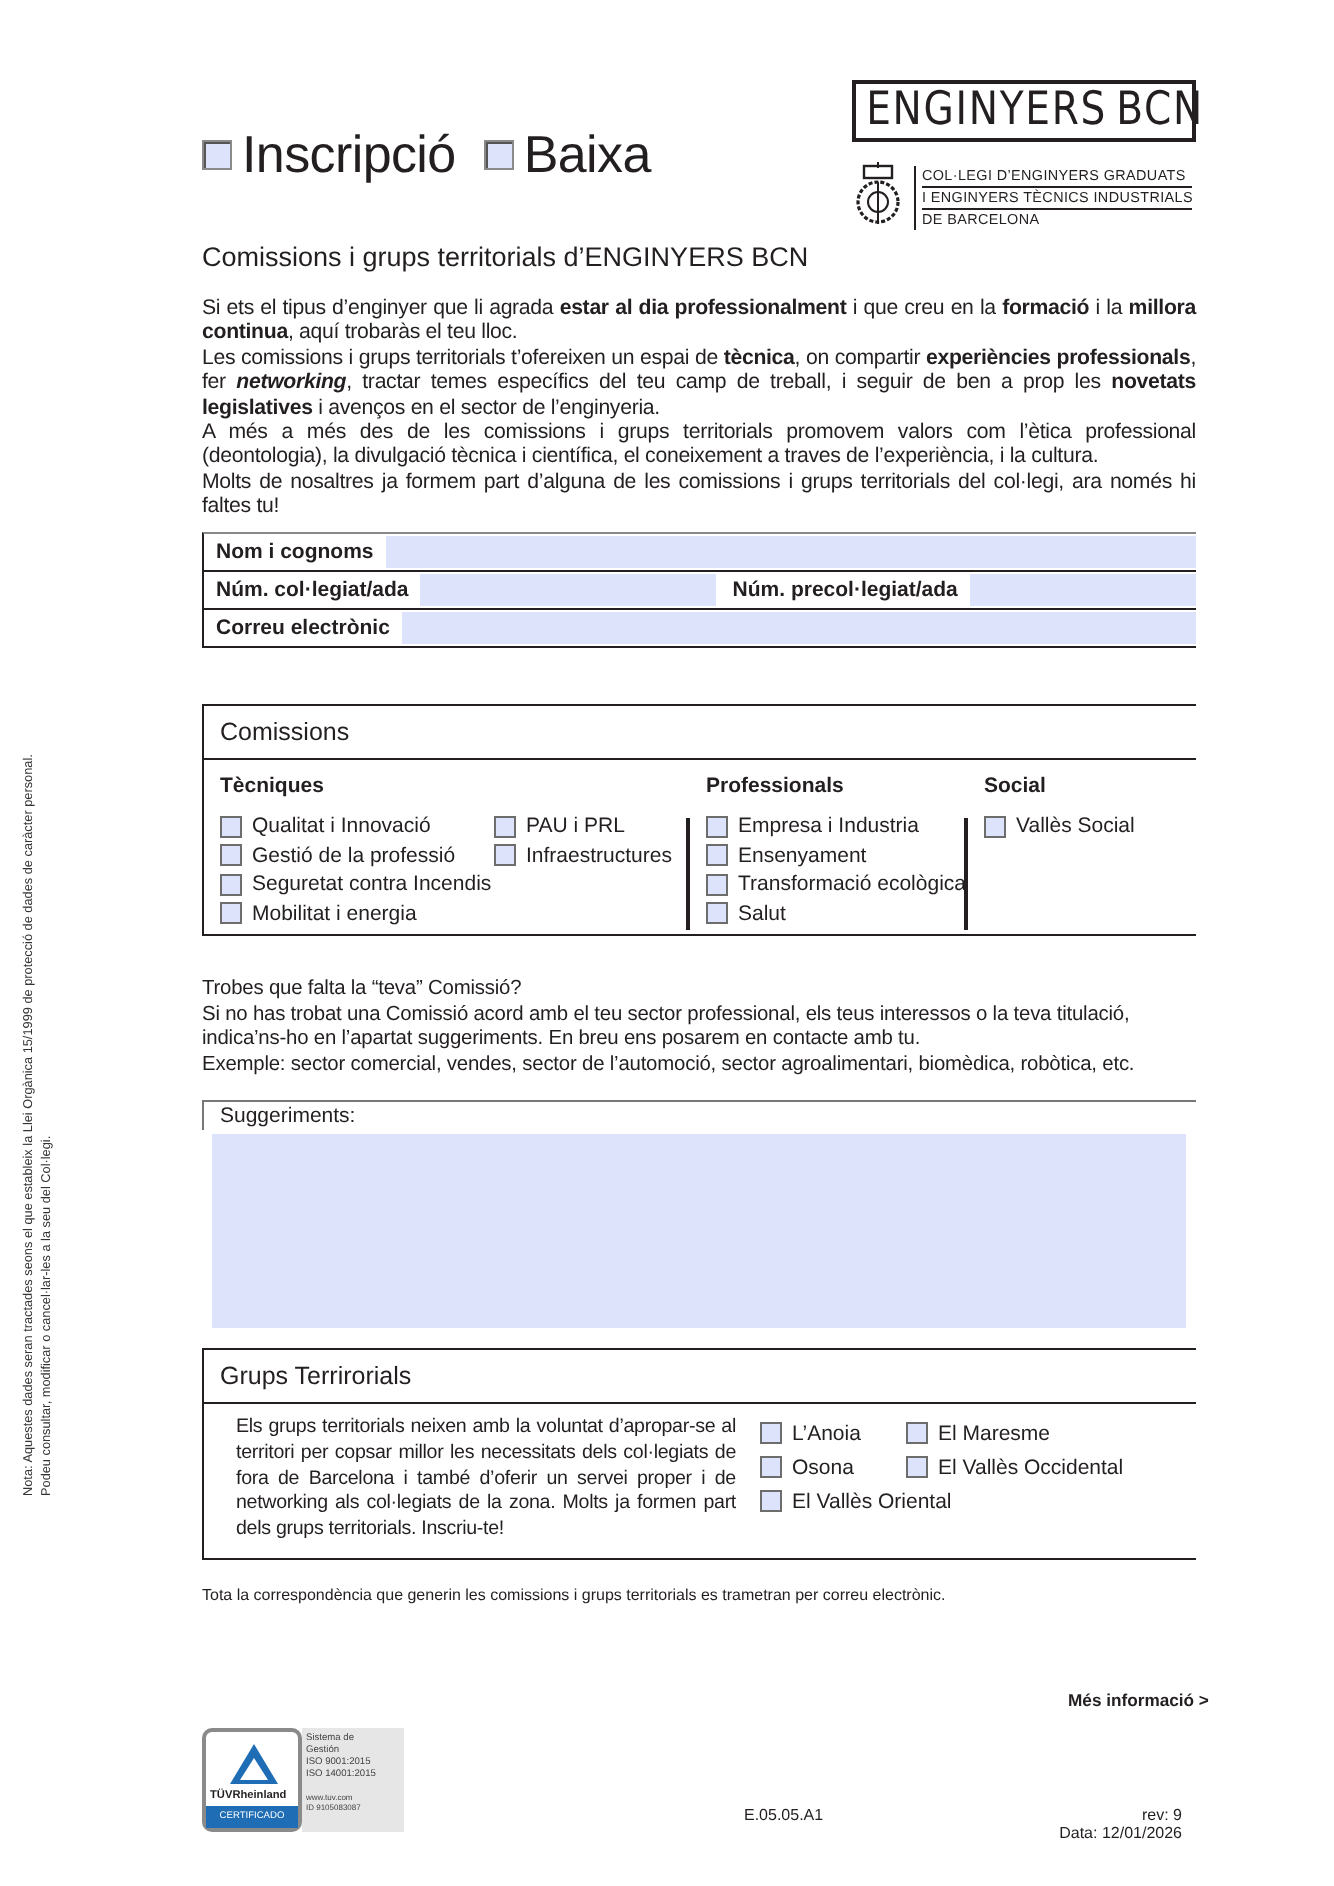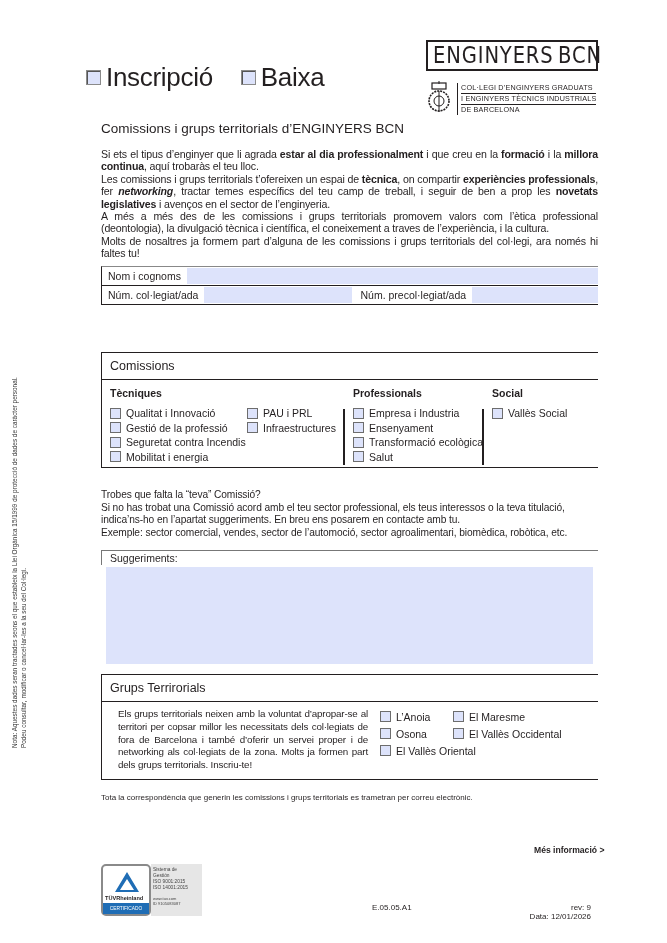--- a/index.html
+++ b/index.html
@@ -18,40 +18,40 @@
   .logo-sep { width:2.5px; background:#231f20; }
   .logo-lines { font-size:7.2px; letter-spacing:0.2px; line-height:10px; border-left:1.2px solid #231f20; padding-left:3px; }
   .logo-lines div { border-bottom:1px solid #231f20; white-space:nowrap; }
   .logo-lines div:last-child { border-bottom:none; }
 
   
   .intro { font-size:10.6px; line-height:12.4px; text-align:justify; width:497px; letter-spacing:-0.15px; }
   .intro b { font-weight:bold; }
 
   
-  .field-row { display:flex; align-items:stretch; height:18px; border-bottom:1.5px solid #231f20; }
+  .field-row { display:flex; align-items:stretch; height:18px; border-bottom:1.5px solid #231f20;font-weight:bold; }
   .field-label { font-size:10.5px; line-height:18px; padding:0 6px; white-space:nowrap; }
   .field-input { background:#dde3fb; flex:1; margin:1px 0; border:none; }
 
   
   .box { border:1.5px solid #231f20; border-right:none; }
   .box-title { font-size:12.5px; padding:6px 8px; border-bottom:1.5px solid #231f20; height:14px; }
   .cat-title { font-size:10.5px; font-weight:bold; }
   .cb-item { display:flex; align-items:center; gap:5px; font-size:10.5px; height:14.5px; white-space:nowrap; }
   .cb { width:9px; height:9px; border:1px solid #6d6d6d; background:#dde3fb; flex:none; }
   .vsep { width:1.5px; background:#231f20; }
 
   .small-text { font-size:10.2px; line-height:12.6px; letter-spacing:-0.1px; }
   .tiny { font-size:8px; }
   .side-note { font-size:6.4px; color:#333; white-space:nowrap; transform:rotate(-90deg); transform-origin:left top; line-height:9px; }
 </style>
 </head>
 <body>
 
-<div class="abs" style="left:86px; top:62px; display:flex; gap:28px;justify-content:space-between;">
+<div class="abs" style="left:101px; top:62px; display:flex; gap:14px;justify-content:space-between;">
   <div class="hdr-opt">
     <span class="hdr-check"></span>
     <span>Inscripció</span>
   </div>
   <div class="hdr-opt">
     <span class="hdr-check"></span>
     <span>Baixa</span>
   </div>
 </div>
 <div class="abs subtitle" style="left:101px; top:97px;margin-top:24px;">Comissions i grups territorials d’ENGINYERS BCN</div>
@@ -89,20 +89,24 @@
   <div class="field-row">
     <span class="field-label">Nom i cognoms</span>
     <div class="field-input"></div>
   </div>
   <div class="field-row">
     <span class="field-label">Núm. col·legiat/ada</span>
     <div class="field-input" style="flex:0 0 148px;"></div>
     <span class="field-label" style="padding-left:8px;">Núm. precol·legiat/ada</span>
     <div class="field-input"></div>
   </div>
+  <div class="field-row">
+    <span class="field-label">Correu electrònic</span>
+    <div class="field-input"></div>
+  </div>
 </div>
 
 <div class="abs box" style="left:101px; top:352px; width:496px; height:114px;">
   <div class="box-title">Comissions</div>
   <div style="position:relative; height:86px;">
     <div class="abs cat-title" style="left:8px; top:7px;">Tècniques</div>
     <div class="abs" style="left:8px; top:26px;">
       <div class="cb-item">
           <span class="cb"></span>
           <span>Qualitat i Innovació</span>

